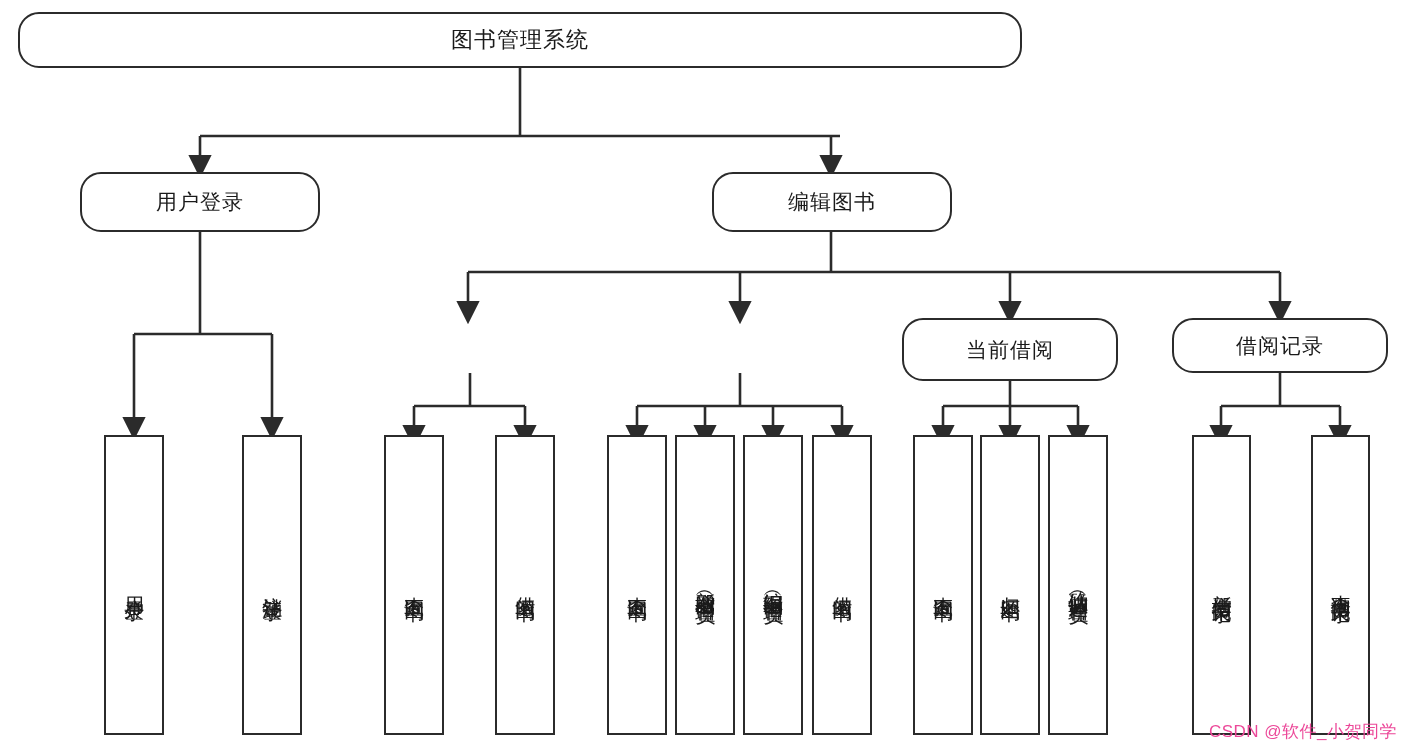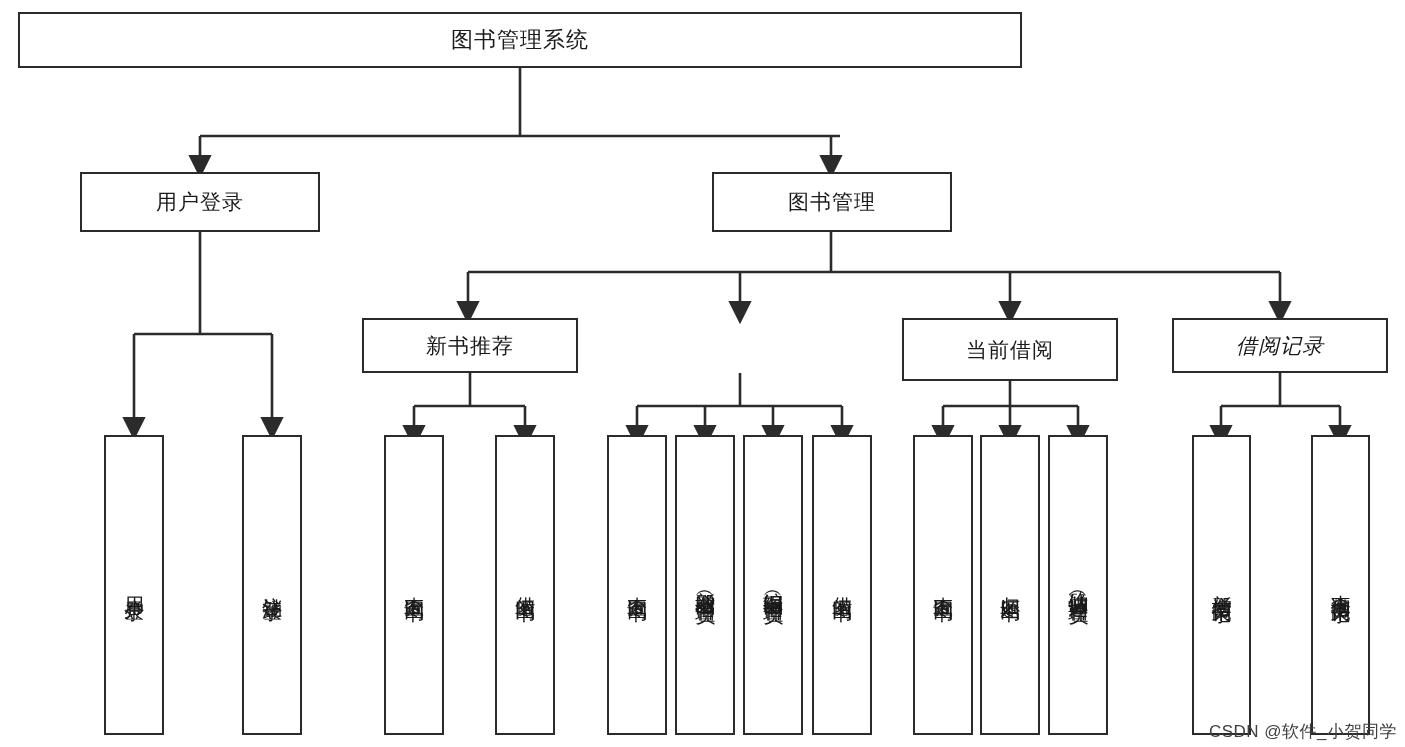--- a/index.html
+++ b/index.html
@@ -30,20 +30,21 @@
     align-items:center;
     justify-content:center;
     text-align:center;
     z-index:2;
   }
   .node-h{
     font-size:21px;
     line-height:1.1;
     letter-spacing:1px;
     padding:2px 4px;
+    border-radius:21px;
   }
   .node-root{
     font-size:22px;
   }
   .node-v{
     writing-mode:vertical-rl;
     text-orientation:upright;
     font-size:20px;
     line-height:1.18;
     letter-spacing:2px;
@@ -55,21 +56,21 @@
     writing-mode:vertical-rl;
     text-orientation:upright;
     white-space:normal;
     max-height:100%;
   }
   .watermark{
     position:absolute;
     right:8px;
     bottom:4px;
     font-size:17px;
-    color:#404040;
+    color:#ec4899;
     letter-spacing:0.5px;
     z-index:5;
     white-space:nowrap;
   }
 </style>
 </head>
 <body>
 
 <div id="canvas">
 
@@ -124,30 +125,27 @@
   </svg>
 
   <div class="node node-h node-root" style="left:18px;top:12px;width:1004px;height:56px;">
     <span>图书管理系统</span>
   </div>
 
   <div class="node node-h" style="left:80px;top:172px;width:240px;height:60px;">
     <span>用户登录</span>
   </div>
   <div class="node node-h" style="left:712px;top:172px;width:240px;height:60px;">
-    <span>图书管理</span>
+    <span>编辑图书</span>
   </div>
 
-  <div class="node node-h" style="left:362px;top:318px;width:216px;height:55px;">
-    <span>新书推荐</span>
-  </div>
   <div class="node node-h" style="left:902px;top:318px;width:216px;height:63px;">
     <span>当前借阅</span>
   </div>
-  <div class="node node-h" style="left:1172px;top:318px;width:216px;height:55px;font-style:italic;">
+  <div class="node node-h" style="left:1172px;top:318px;width:216px;height:55px;">
     <span>借阅记录</span>
   </div>
 
   <div class="node node-v" style="left:104px;top:435px;width:60px;height:300px;">
     <span class="vtext">用户登录</span>
   </div>
   <div class="node node-v" style="left:242px;top:435px;width:60px;height:300px;">
     <span class="vtext">注销登录</span>
   </div>
 

